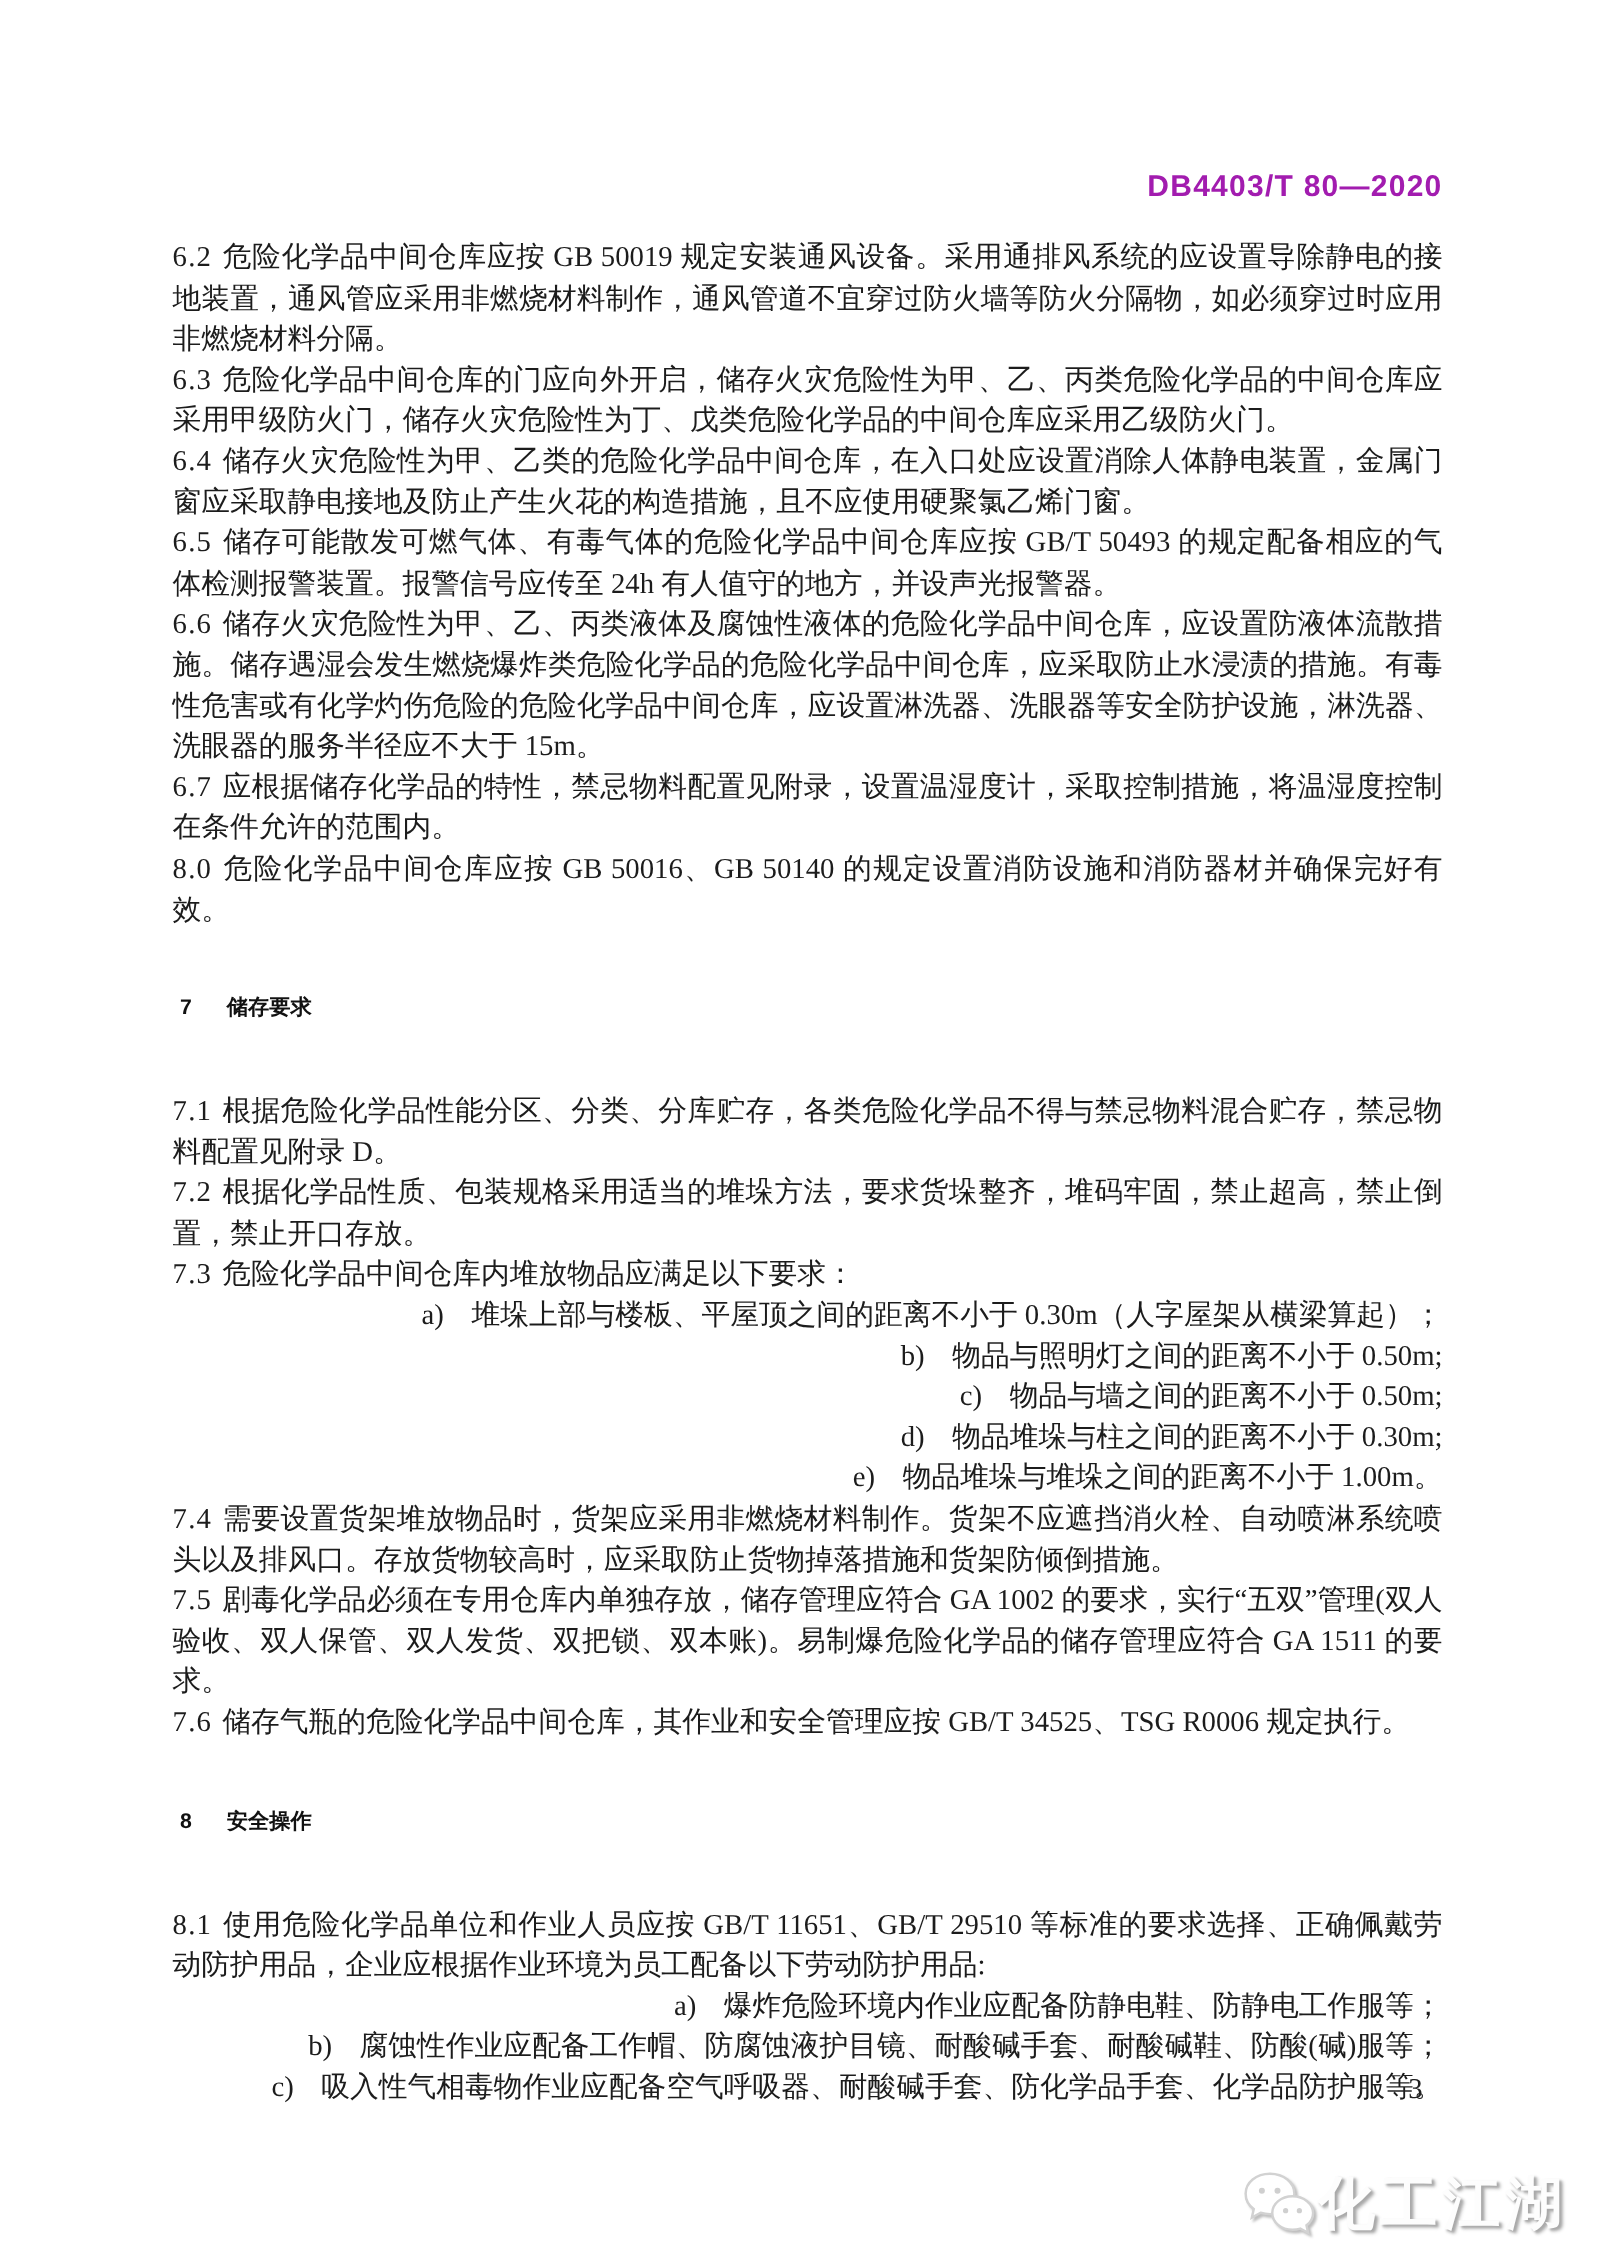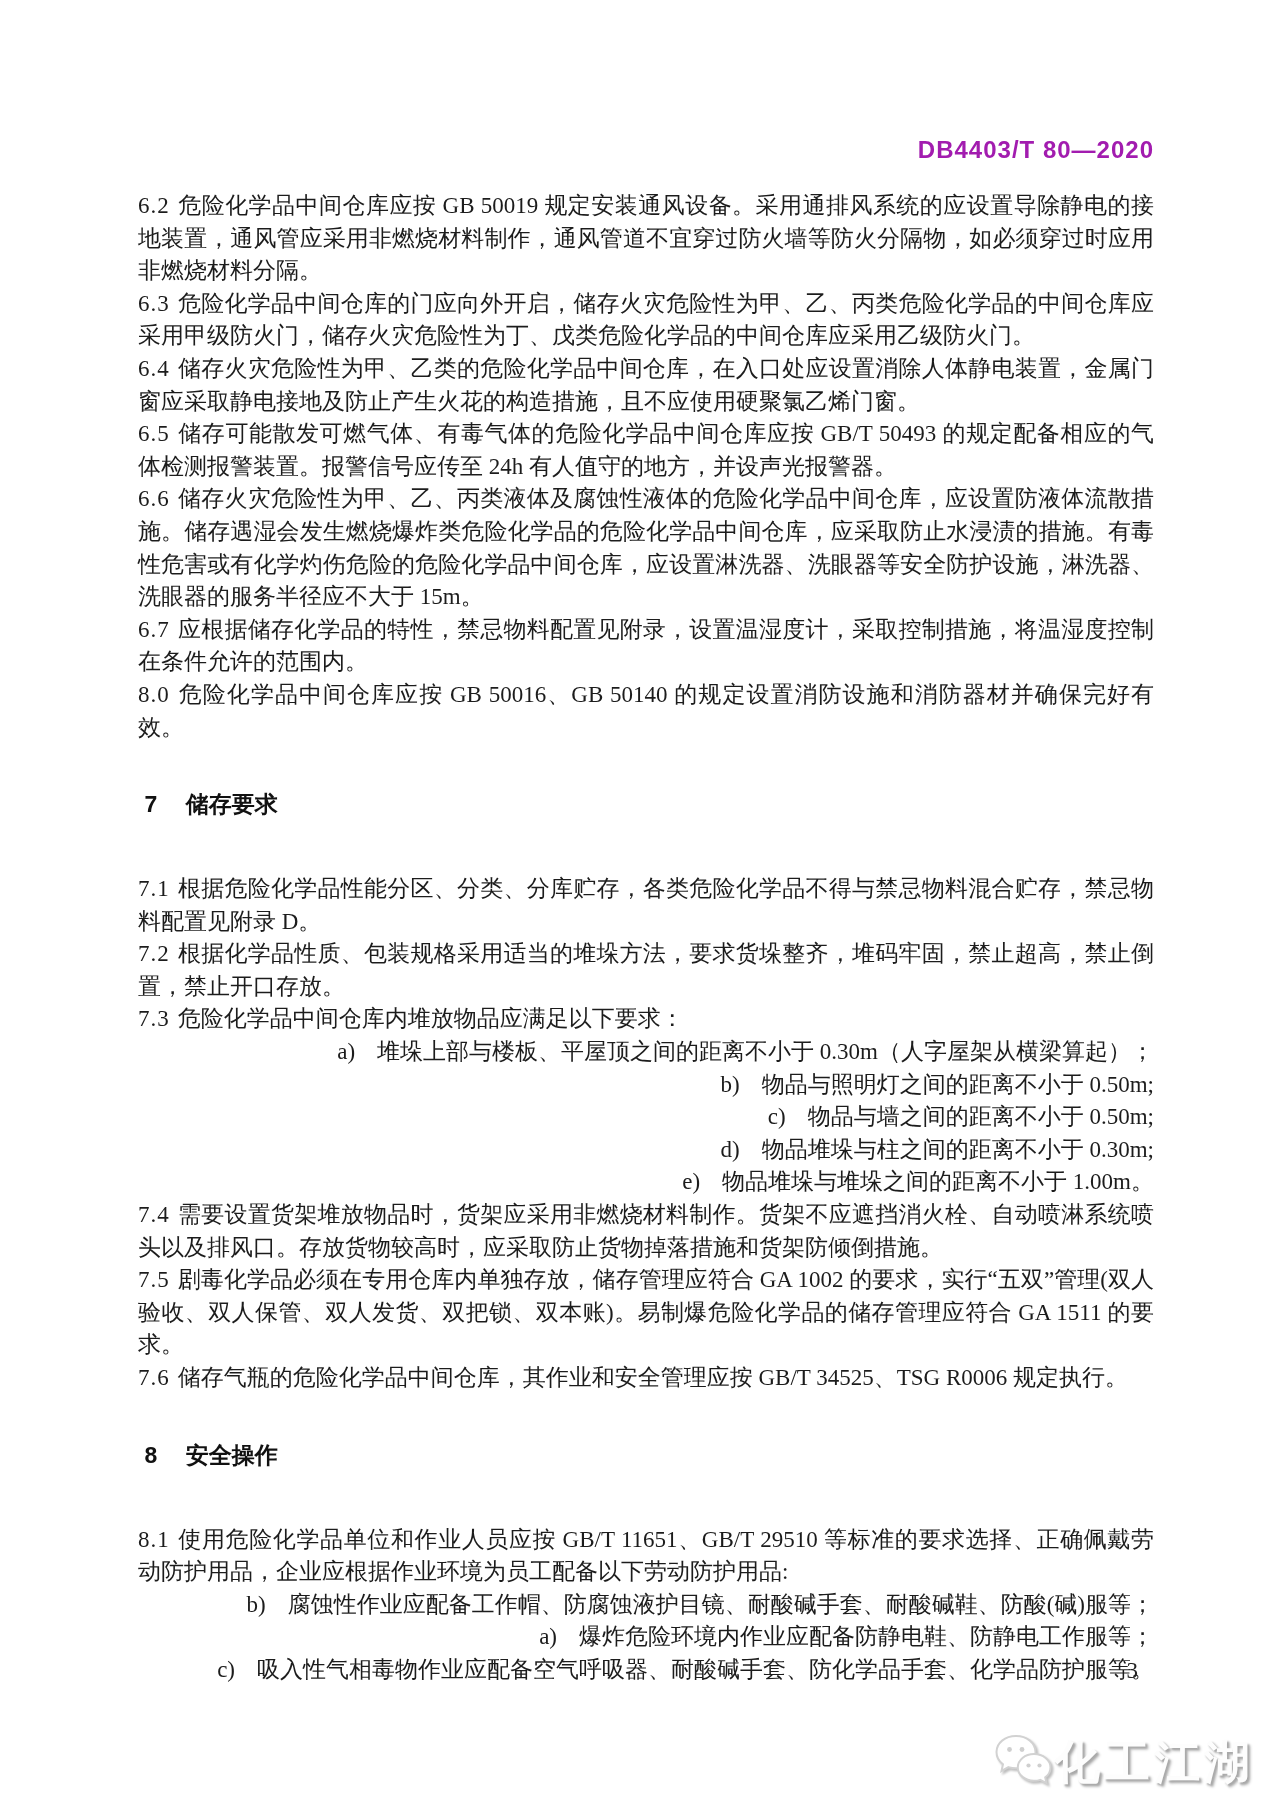--- a/index.html
+++ b/index.html
@@ -38,23 +38,23 @@
     text-align: justify;
   }
   p.para {
     margin: 0;
   }
   .cnum {
     margin-right: 8px;
     letter-spacing: 1px;
   }
   h2.heading {
-    font-family: Liberation Mono, monospace;
+    font-family: Liberation Sans, sans-serif;
     font-weight: 700;
-    font-size: 23px;
+    font-size: 17px;
     line-height: 34px;
     margin: 45px 0 50px 6px;
     text-align: left;
     color: #111111;
   }
   .hnum { margin-right: 28px; }
   p.li {
     margin: 0;
     padding-left: 74px;
     text-align: right;
@@ -65,20 +65,21 @@
     top: 1658px;
     right: 142px;
     font-size: 23px;
     color: #222222;
   }
   .watermark {
     position: absolute;
     right: 26px;
     bottom: 16px;
     display: flex;
+    align-items: center;
     margin-top: 33px;
   }
   .wm-icon {
     filter: drop-shadow(2px 2px 1px #bdbdbd);
   }
   .wm-text {
     font-family: "Liberation Sans", "DejaVu Sans", sans-serif;
     font-weight: 700;
     font-size: 46px;
     letter-spacing: 4px;
@@ -118,22 +119,22 @@
     <p class="li"><span class="lletter">e)</span><span>物品堆垛与堆垛之间的距离不小于 1.00m。</span></p>
 
     <p class="para"><span class="cnum">7.4</span><span>需要设置货架堆放物品时，货架应采用非燃烧材料制作。货架不应遮挡消火栓、自动喷淋系统喷头以及排风口。存放货物较高时，应采取防止货物掉落措施和货架防倾倒措施。</span></p>
     <p class="para"><span class="cnum">7.5</span><span>剧毒化学品必须在专用仓库内单独存放，储存管理应符合 GA 1002 的要求，实行“五双”管理(双人验收、双人保管、双人发货、双把锁、双本账)。易制爆危险化学品的储存管理应符合 GA 1511 的要求。</span></p>
     <p class="para"><span class="cnum">7.6</span><span>储存气瓶的危险化学品中间仓库，其作业和安全管理应按 GB/T 34525、TSG R0006 规定执行。</span></p>
 
     <h2 class="heading"><span class="hnum">8</span><span>安全操作</span></h2>
 
     <p class="para"><span class="cnum">8.1</span><span>使用危险化学品单位和作业人员应按 GB/T 11651、GB/T 29510 等标准的要求选择、正确佩戴劳动防护用品，企业应根据作业环境为员工配备以下劳动防护用品:</span></p>
 
+    <p class="li"><span class="lletter">a)</span><span>爆炸危险环境内作业应配备防静电鞋、防静电工作服等；</span></p>
     <p class="li"><span class="lletter">b)</span><span>腐蚀性作业应配备工作帽、防腐蚀液护目镜、耐酸碱手套、耐酸碱鞋、防酸(碱)服等；</span></p>
-    <p class="li"><span class="lletter">a)</span><span>爆炸危险环境内作业应配备防静电鞋、防静电工作服等；</span></p>
     <p class="li"><span class="lletter">c)</span><span>吸入性气相毒物作业应配备空气呼吸器、耐酸碱手套、防化学品手套、化学品防护服等。</span></p>
 
   </div>
 
   <div class="page-number">3</div>
 
   <div class="watermark">
     <svg class="wm-icon" width="62" height="56" viewBox="0 0 62 56" xmlns="http://www.w3.org/2000/svg">
       <g fill="#ffffff" stroke="#d2d2d2" stroke-width="2">
         <path d="M24 4 C13 4 4.5 11 4.5 20 C4.5 25 7 29.3 11 32.2 L9.5 39 L16.5 35.2 C18.8 35.9 21.3 36.3 24 36.3 C35 36.3 43.5 29.2 43.5 20.1 C43.5 11 35 4 24 4 Z"></path>

